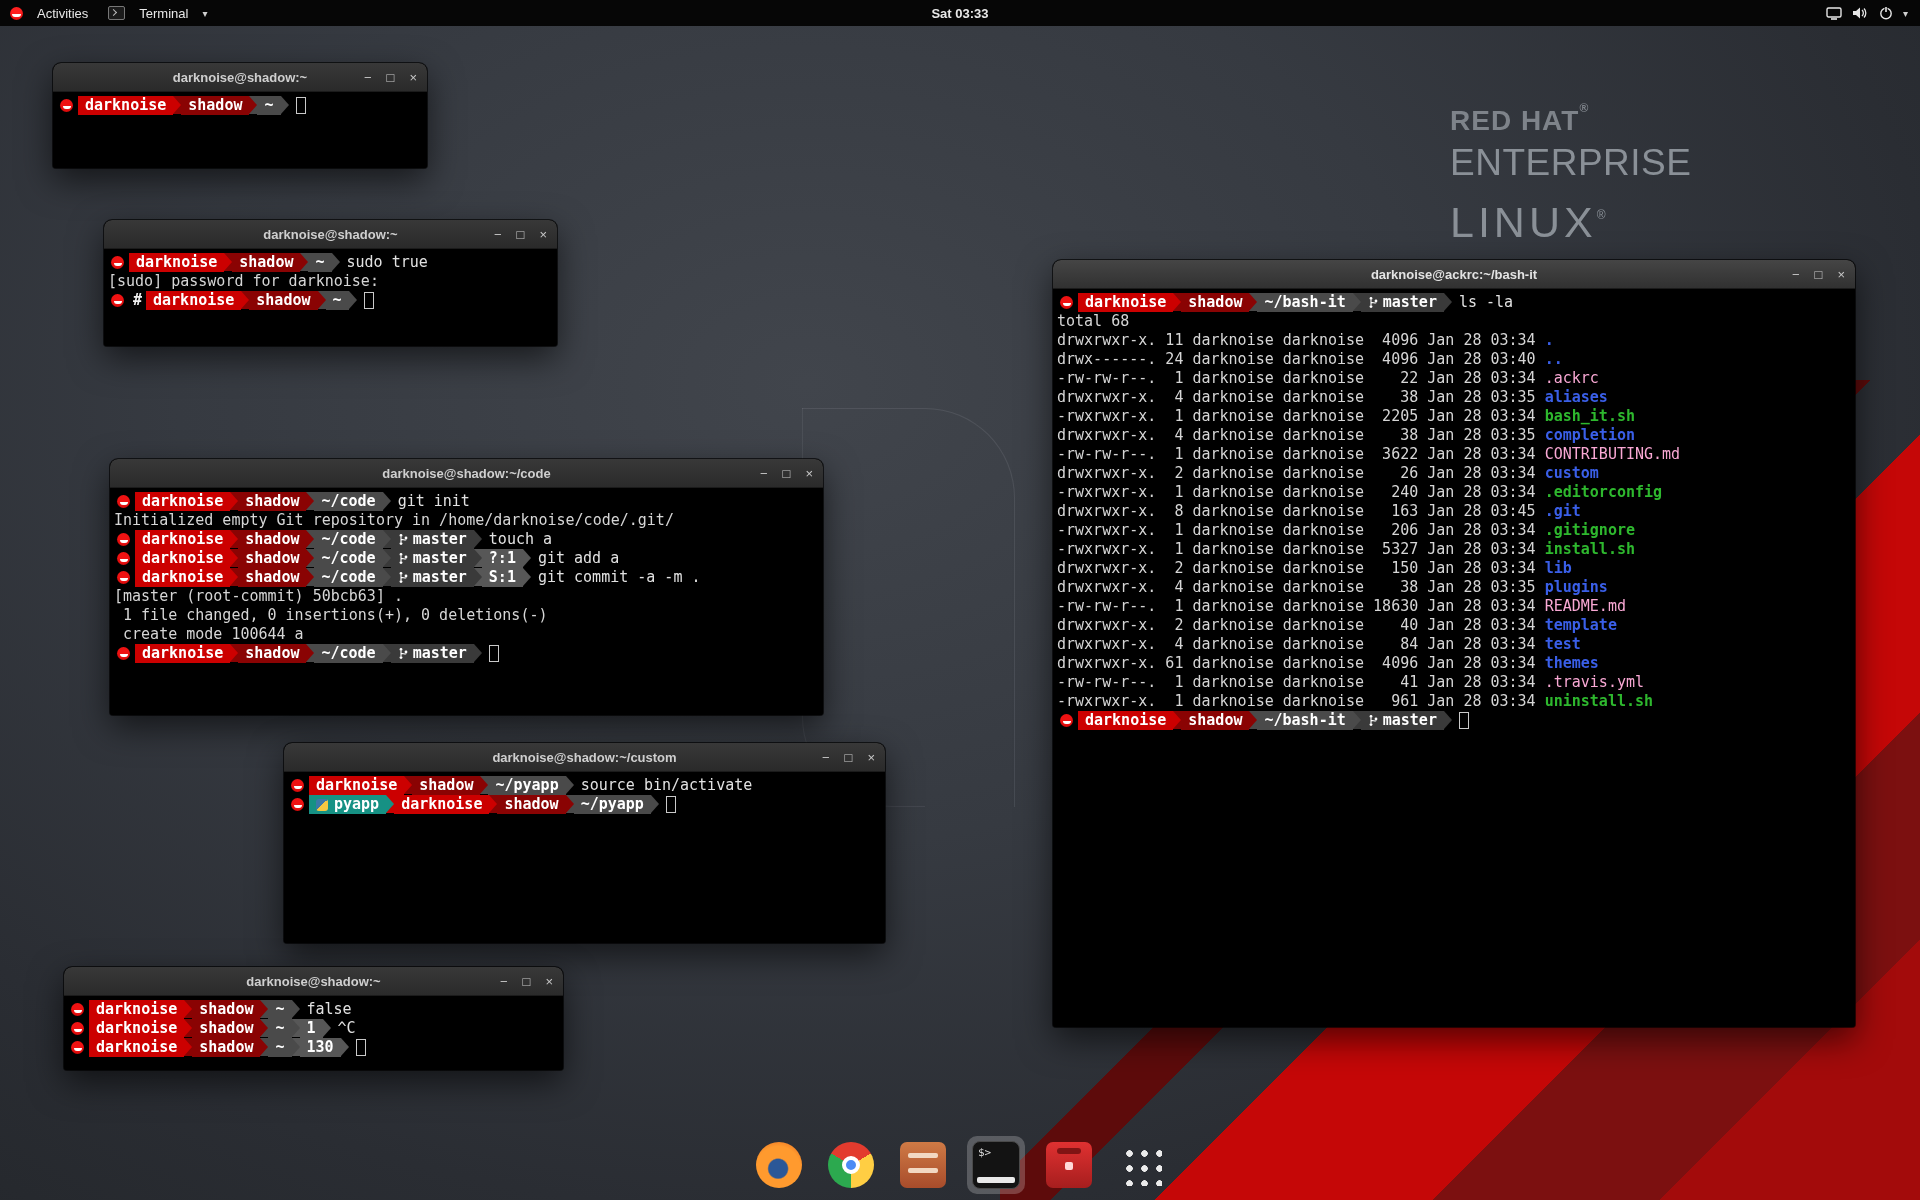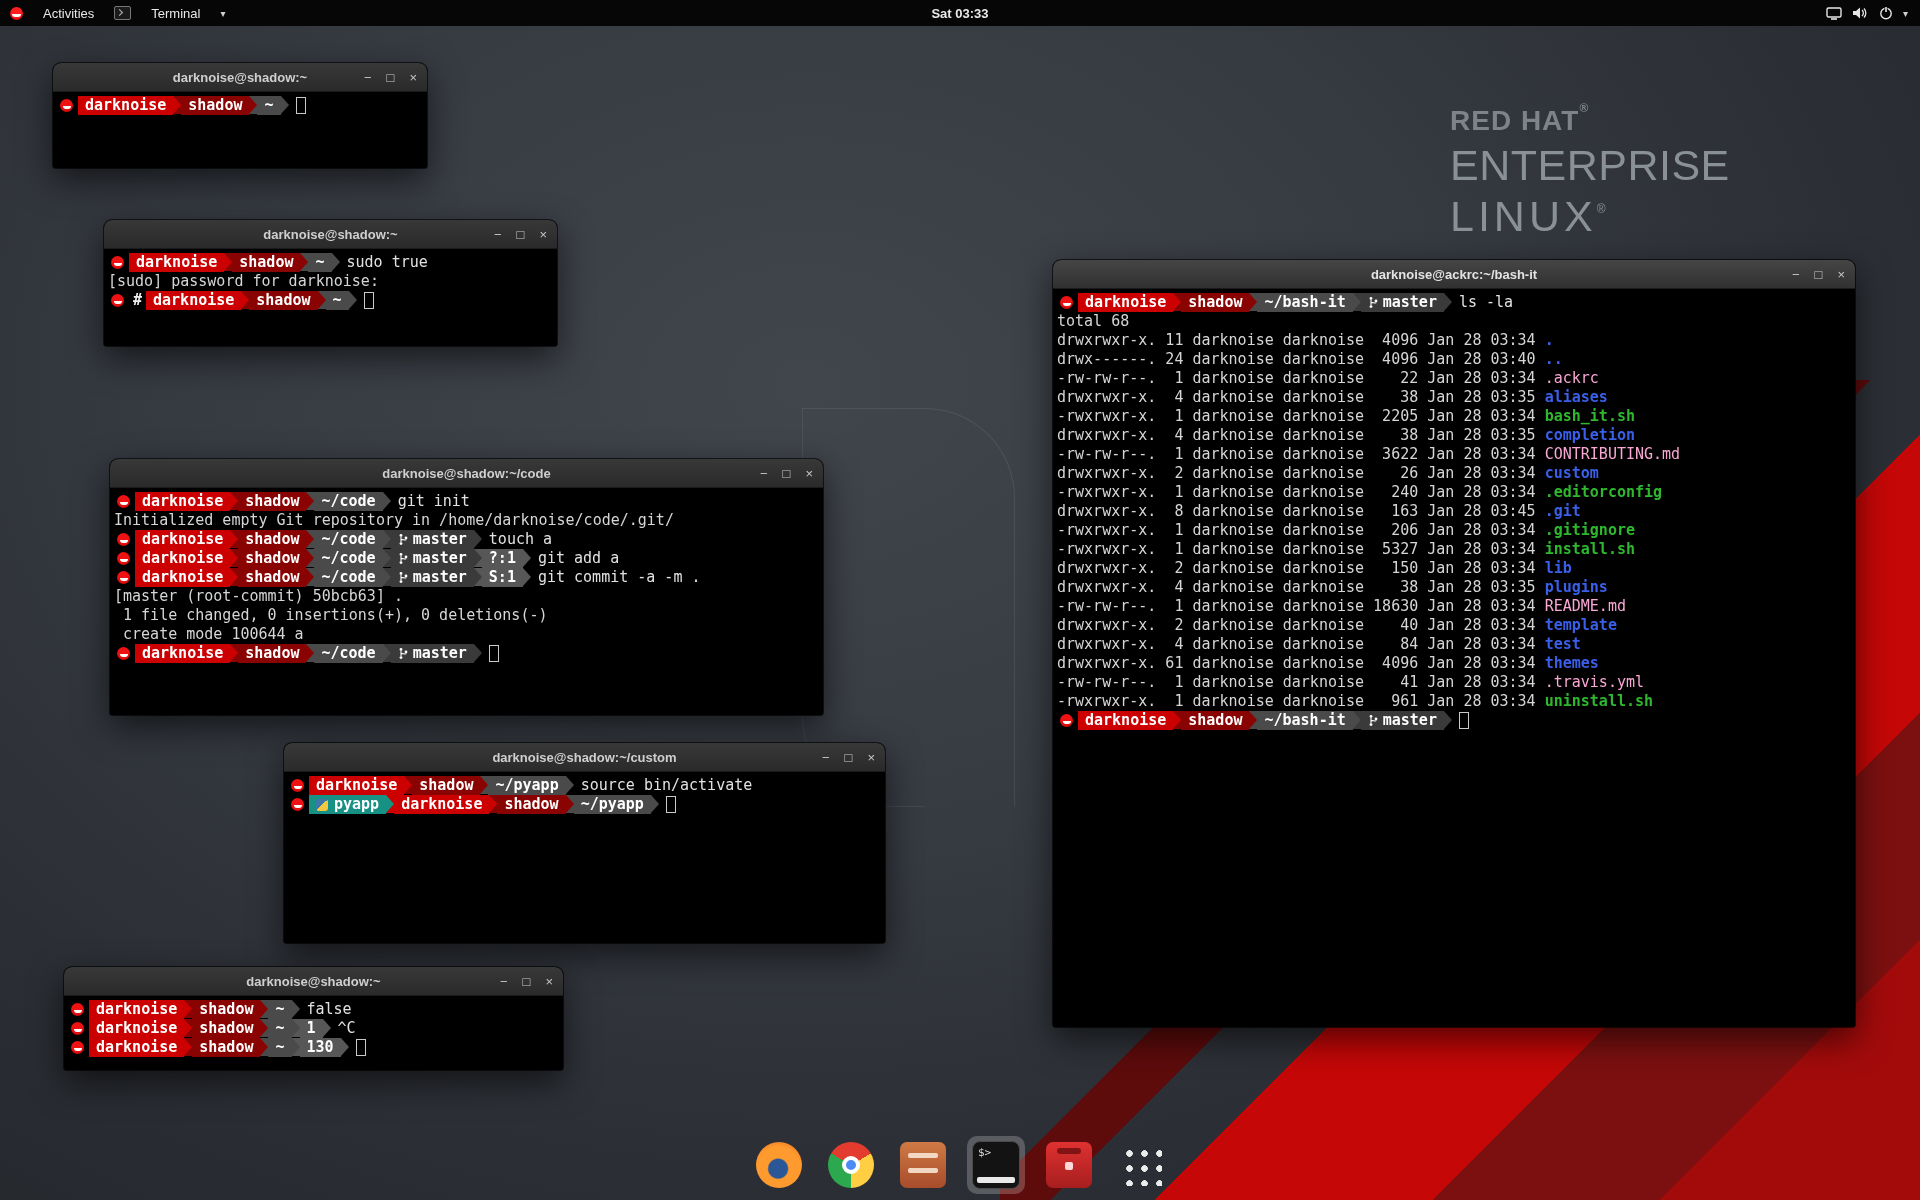--- a/index.html
+++ b/index.html
@@ -3,34 +3,34 @@
 <meta charset="utf-8">
 <style>
   html,body{margin:0;padding:0;background:#000;}
   .screen{position:relative;width:1920px;height:1200px;overflow:hidden;
     background:radial-gradient(ellipse at 42% 32%, #41454c 0%, #363a41 40%, #2a2d33 72%, #222529 100%);
     font-family:"Liberation Sans",sans-serif;}
   
   .topbar{position:absolute;left:0;top:0;right:0;height:26px;background:#060606;color:#e8e8e8;
     display:flex;align-items:center;font-size:13px;z-index:30;}
   .tb-left{display:flex;align-items:center;height:100%;}
-  .tb-item{display:flex;align-items:center;gap:20px;padding:0 10px;height:100%;cursor:default;}
+  .tb-item{display:flex;align-items:center;gap:14px;padding:0 10px;height:100%;cursor:default;}
   .hat-icon{width:13px;height:13px;border-radius:50%;background:radial-gradient(circle at 50% 38%,#ff1f1f 0 45%,#c40000 100%);position:relative;display:inline-block;}
   .hat-icon::after{content:"";position:absolute;left:2px;right:2px;top:7px;height:3px;background:#fff;border-radius:0 0 3px 3px;}
   .term-mini-icon{width:15px;height:12px;background:#1b1b1b;border:1px solid #777;border-radius:2px;position:relative;display:inline-block;}
   .term-mini-icon::after{content:"";position:absolute;left:2px;top:3px;width:4px;height:4px;border-left:1.5px solid #bbb;border-bottom:1.5px solid #bbb;transform:rotate(-135deg);}
   .caret{font-size:10px;color:#cfcfcf;}
   .tb-center{position:absolute;left:50%;transform:translateX(-50%);font-weight:bold;}
   .tb-right{position:absolute;right:6px;top:0;bottom:0;display:flex;align-items:center;gap:10px;padding:0 6px;}
   .tb-right .tbi{display:flex;align-items:center;}
   
   .brand{position:absolute;left:1450px;top:102px;z-index:1;color:#82878d;line-height:1;}
   .brand .b1{font-size:28px;font-weight:bold;letter-spacing:1px;color:#7e838a;}
-  .brand .b2{font-size:43px;margin-top:9px;color:#8a9097;letter-spacing:0.5px;}
-  .brand .b3{font-size:43px;margin-top:8px;color:#8a9097;letter-spacing:4px;}
+  .brand .b2{font-size:37px;margin-top:9px;color:#8a9097;letter-spacing:0.5px;}
+  .brand .b3{font-size:43px;margin-top:20px;color:#8a9097;letter-spacing:4px;}
   .brand sup{font-size:12px;vertical-align:18px;}
   
   .stripes{position:absolute;left:1000px;top:380px;width:920px;height:820px;z-index:1;
     background:linear-gradient(135deg, rgba(0,0,0,0) 0 46%, #5d0b0b 46% 50%, rgba(0,0,0,0) 50% 56%,
       #c50707 56% 72%, #7c1010 72% 85%, #a30b0b 85% 100%);}
   .curve-a{position:absolute;left:802px;top:408px;width:212px;height:398px;z-index:1;
     border-top:1.5px solid rgba(235,240,250,.09);border-right:1.5px solid rgba(235,240,250,.09);border-radius:0 90px 0 0;}
   .curve-b{position:absolute;left:802px;top:408px;width:122px;height:398px;z-index:1;
     border-left:1.5px solid rgba(235,240,250,.07);border-bottom:1.5px solid rgba(235,240,250,.07);border-radius:0 0 0 90px;}
   

